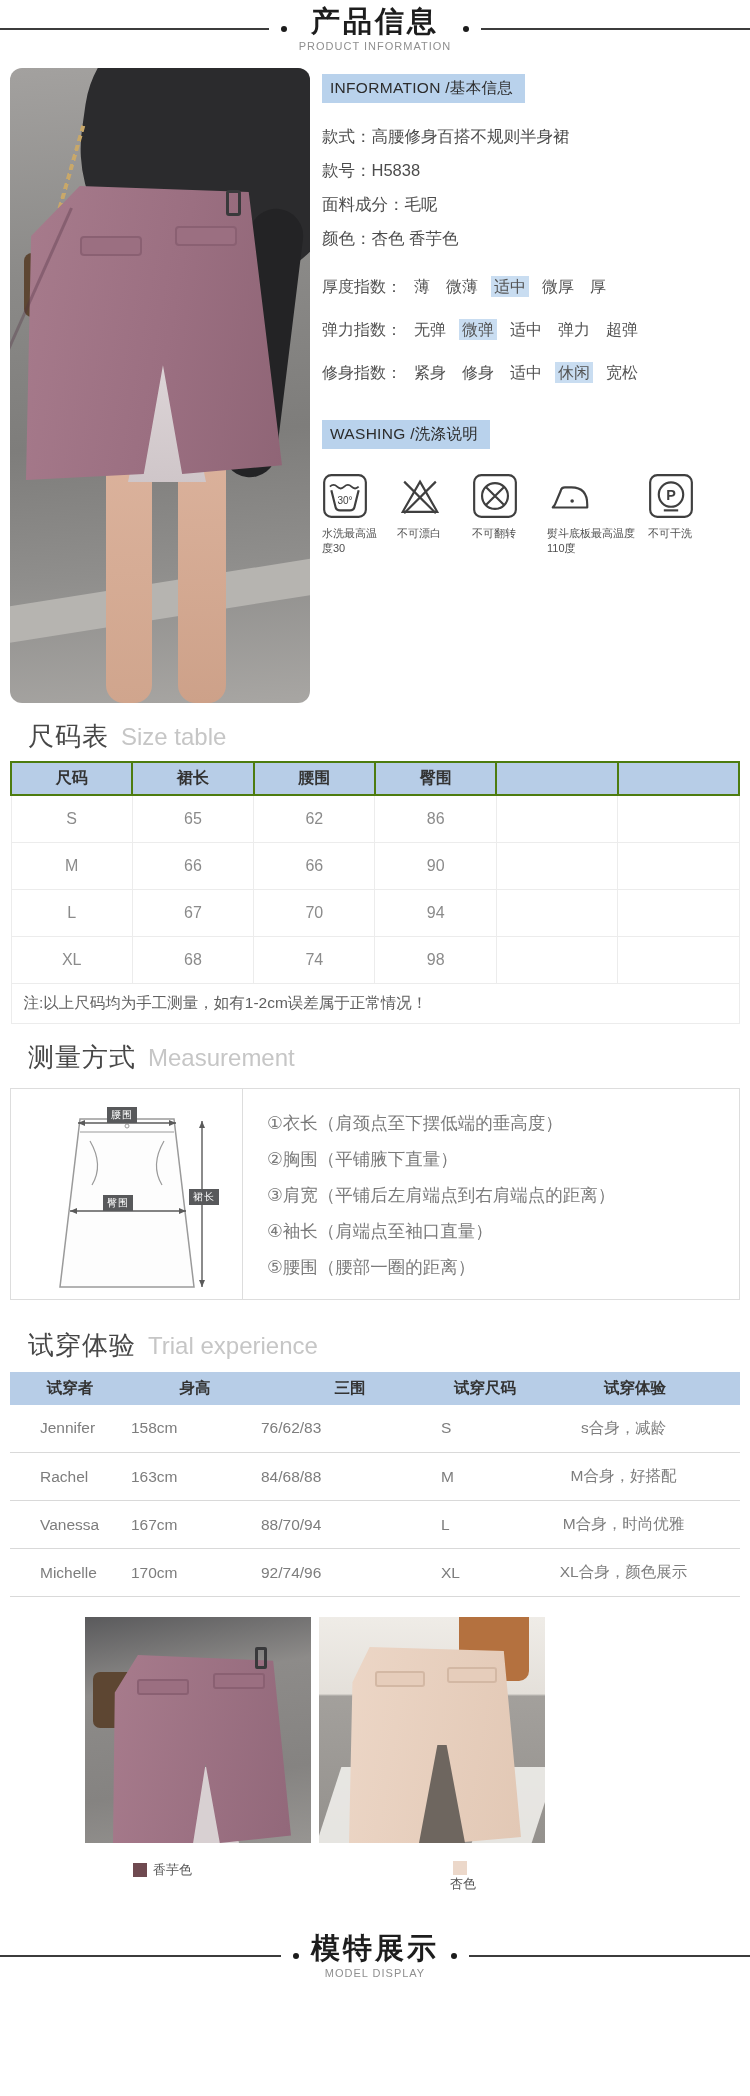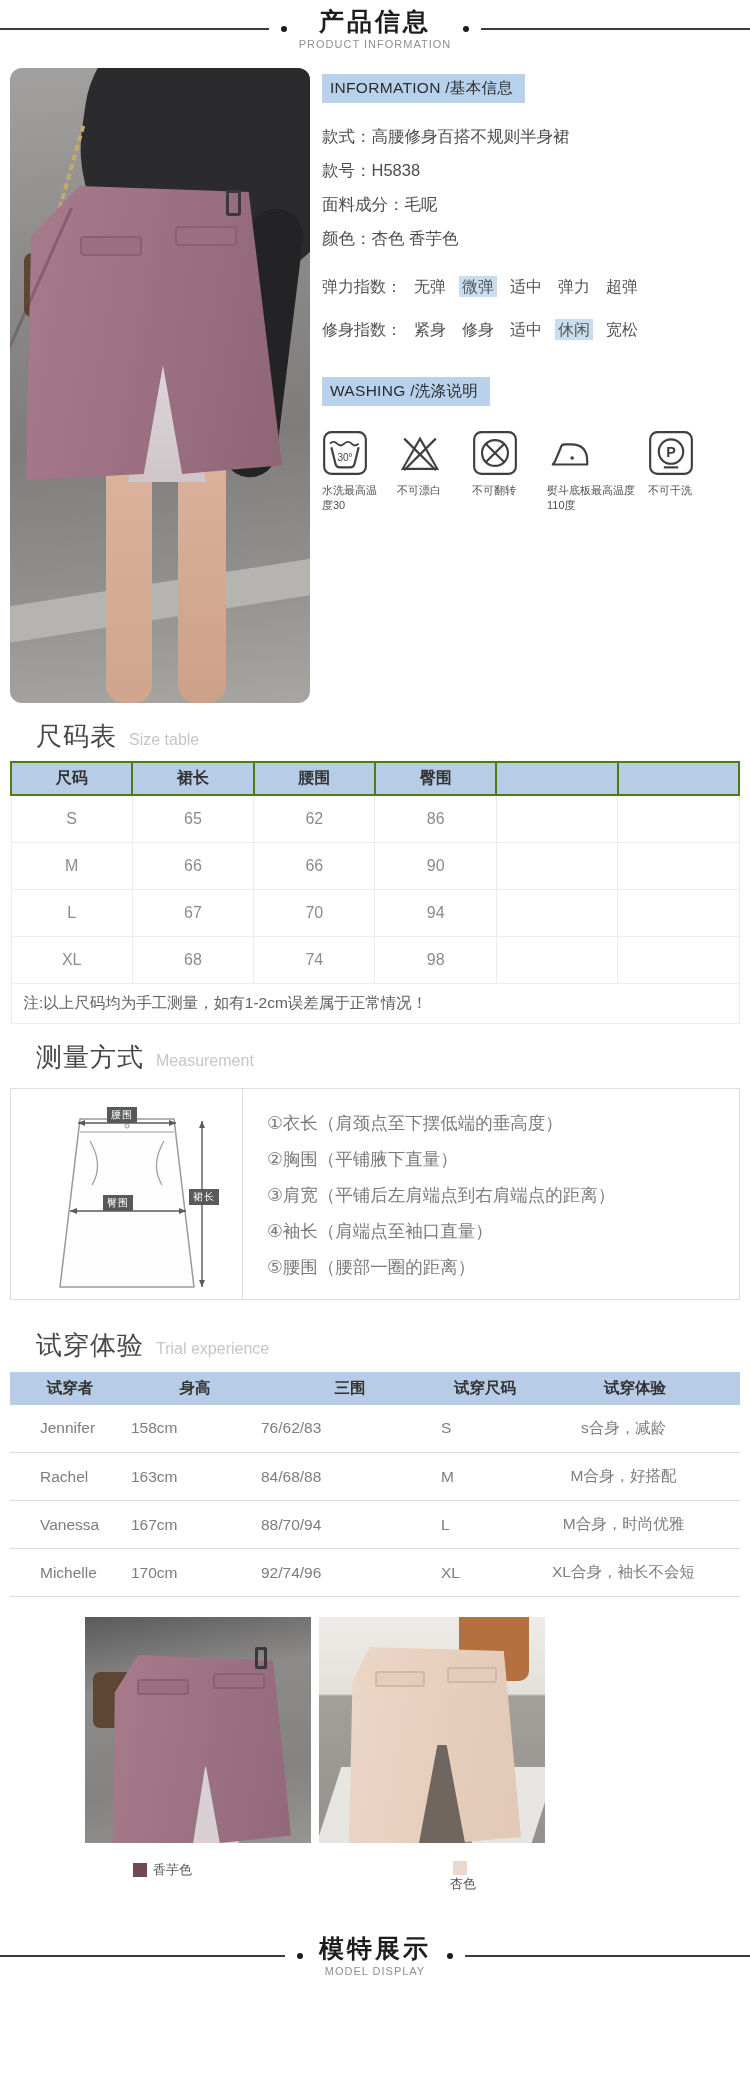--- a/index.html
+++ b/index.html
@@ -7,21 +7,21 @@
   }
   *{box-sizing:border-box;}
   body{margin:0;background:#fff;font-family:"Liberation Sans","DejaVu Sans",sans-serif;}
   .page{width:750px;position:relative;background:#fff;overflow:hidden;}
 
   
   .sec-header{display:flex;align-items:center;height:58px;}
   .sec-header .line{flex:1;height:2px;background:var(--line);}
   .sec-header .dot{width:6px;height:6px;border-radius:50%;background:#1c1c1c;margin:0 12px;flex:none;}
   .sec-header .titles{text-align:center;flex:none;min-width:120px;}
-  .sec-header .cn{font-size:25px;font-weight:bold;color:#1d1d1d;letter-spacing:3px;line-height:1.1;}
+  .sec-header .cn{font-size:29px;font-weight:bold;color:#1d1d1d;letter-spacing:3px;line-height:1.1;}
   .sec-header .en{font-size:11px;color:#8f8f8f;letter-spacing:1px;margin-top:2px;}
 
   
   .product-row{display:flex;padding:10px 10px 0 10px;gap:12px;}
   .main-photo{width:300px;height:635px;border-radius:12px;overflow:hidden;position:relative;flex:none;
     background:linear-gradient(175deg,#a3a19f 0%,#8b8a88 32%,#7e7d7b 58%,#8f8e8c 78%,#a8a6a3 100%);}
   .art{position:absolute;}
   .top-dark{right:-40px;top:-50px;width:270px;height:270px;background:#2b2b2d;border-radius:42% 0 52% 56%;transform:rotate(8deg);}
   .arm{right:20px;top:140px;width:54px;height:270px;background:#232325;border-radius:28px;transform:rotate(7deg);}
   .chain{left:52px;top:55px;width:4px;height:140px;background:repeating-linear-gradient(#c9a869 0 6px,rgba(0,0,0,0) 6px 10px);transform:rotate(16deg);}
@@ -50,23 +50,23 @@
   .idx-row .opt{margin:0 5px;padding:2px 3px;}
   .idx-row .opt.sel{background:var(--opt);}
   .wash-head{margin-top:36px;}
   .wash-row{display:flex;gap:11px;margin-top:24px;}
   .wash-cell{width:64px;flex:none;text-align:left;}
   .wash-cell.wide{width:90px;}
   .wash-cell svg{display:block;}
   .wash-lbl{font-size:11px;color:#4f4f4f;line-height:1.4;margin-top:7px;}
 
   
-  .sub-title{display:flex;align-items:baseline;padding-left:36px;margin-top:16px;height:38px;}
+  .sub-title{display:flex;align-items:baseline;padding-left:28px;margin-top:16px;height:38px;}
   .sub-title .cn{font-size:26px;color:#474747;letter-spacing:1px;}
-  .sub-title .en{font-size:16px;color:#c6c6c6;margin-left:12px;}
+  .sub-title .en{font-size:24px;color:#c6c6c6;margin-left:12px;}
 
   
   table.size-table{width:730px;margin:4px 10px 0;border-collapse:collapse;table-layout:fixed;}
   table.size-table th{background:var(--tblhead);font-size:16px;color:#333;font-weight:bold;height:33px;border:2px solid #4d7c0f;}
   table.size-table td{height:47px;text-align:center;color:#8b8b8b;font-size:16px;border:1px solid #ececec;}
   table.size-table td.note{color:#5f5f5f;font-size:15.5px;text-align:left;padding-left:12px;height:40px;}
 
   
   .measure-box{margin:10px 10px 0;border:1px solid #ddd;height:212px;display:flex;}
   .diagram{width:232px;border-right:1px solid #ddd;position:relative;display:flex;align-items:center;justify-content:center;flex:none;}
@@ -145,20 +145,21 @@
     <div class="info-col">
       <div class="hl-header">INFORMATION /基本信息</div>
       <div class="info-rows" id="info-rows">
           <div class="info-row"><span>款式：</span><span>高腰修身百搭不规则半身裙</span></div>
           <div class="info-row"><span>款号：</span><span>H5838</span></div>
           <div class="info-row"><span>面料成分：</span><span>毛呢</span></div>
           <div class="info-row"><span>颜色：</span><span>杏色 香芋色</span></div>
         </div>
 
       <div id="index-rows">
+          <div class="idx-row"><span class="idx-lbl">厚度指数：</span><span class="opt">薄</span><span class="opt">微薄</span><span class="opt sel">适中</span><span class="opt">微厚</span><span class="opt">厚</span></div>
           <div class="idx-row"><span class="idx-lbl">弹力指数：</span><span class="opt">无弹</span><span class="opt sel">微弹</span><span class="opt">适中</span><span class="opt">弹力</span><span class="opt">超弹</span></div>
           <div class="idx-row"><span class="idx-lbl">修身指数：</span><span class="opt">紧身</span><span class="opt">修身</span><span class="opt">适中</span><span class="opt sel">休闲</span><span class="opt">宽松</span></div>
         </div>
 
       <div class="hl-header wash-head">WASHING  /洗涤说明</div>
       <div class="wash-row">
         <div class="wash-cell">
           <svg width="46" height="46" viewBox="0 0 64 64">
             <rect x="3" y="3" width="58" height="58" rx="10" fill="none" stroke="#3f3f3f" stroke-width="3"></rect>
             <path d="M13,24 L19,48 Q20,52 25,52 L39,52 Q44,52 45,48 L51,24" fill="none" stroke="#3f3f3f" stroke-width="3"></path>
@@ -328,21 +329,21 @@
           <td>167cm</td>
           <td>88/70/94</td>
           <td>L</td>
           <td>M合身，时尚优雅</td>
         </tr>
         <tr>
           <td>Michelle</td>
           <td>170cm</td>
           <td>92/74/96</td>
           <td>XL</td>
-          <td>XL合身，袖长不会短</td>
+          <td>XL合身，颜色展示</td>
         </tr>
       </tbody>
     </table>
 
 
   <div class="color-figs">
     <div class="fig">
       <div class="cphoto cp-taro">
         <div class="art t-bag"></div>
         <div class="art t-lining"></div>

